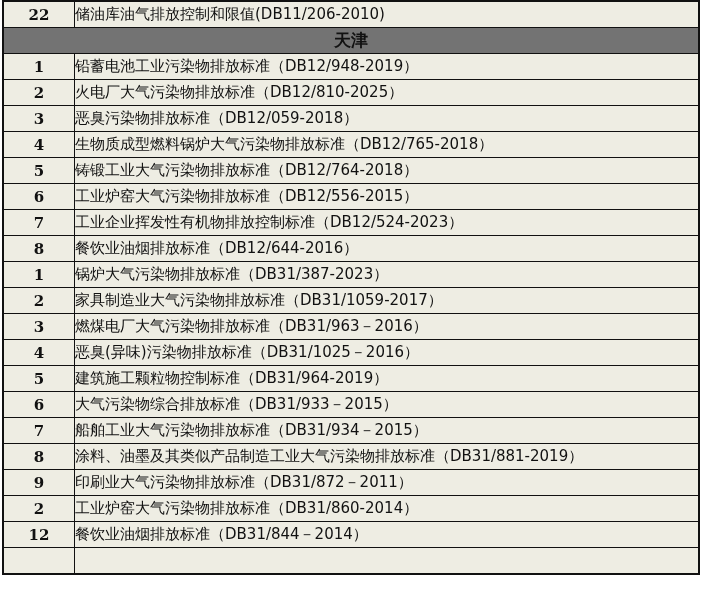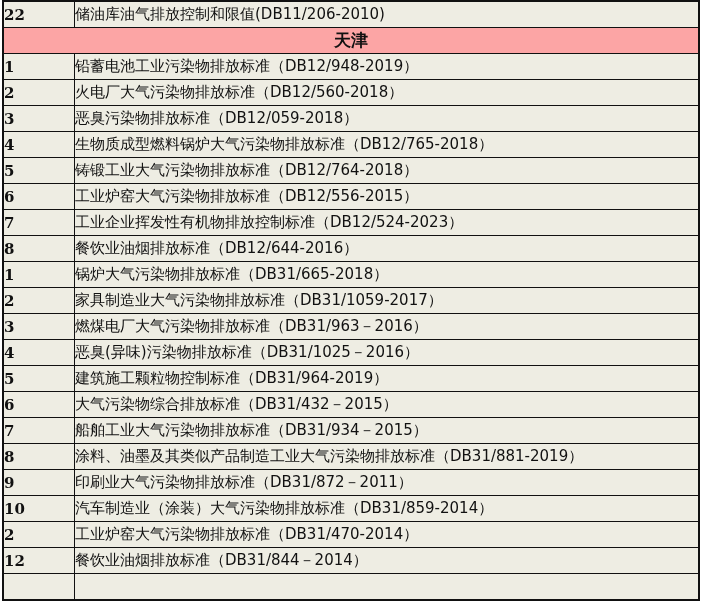--- a/index.html
+++ b/index.html
@@ -18,35 +18,35 @@
   table.std td{
     border:1px solid #111111;
     height:25px;
     padding:0;
     overflow:hidden;
     white-space:nowrap;
     color:#111111;
   }
   td.num{
     width:70px;
-    text-align:left;
+    text-align:center;
     vertical-align:middle;
     font-family:"DejaVu Serif", serif;
     font-weight:700;
     font-size:15px;
     background:#EEEDE3;
   }
   td.nm{
     vertical-align:middle;
     padding-left:6px;
     font-size:15px;
     background:#EEEDE3;
   }
   td.sec{
-    background:#fca5a5;
+    background:#737373;
     text-align:center;
     vertical-align:middle;
     font-weight:700;
     font-size:17px;
     border-top-width:2px;
     border-bottom-width:2px;
   }
   table.std{border:2px solid #111111;}
   tr.clip td{border-bottom:none;}
 </style>
@@ -62,21 +62,21 @@
     </tr>
     <tr>
       <td class="sec" colspan="2">天津</td>
     </tr>
     <tr>
       <td class="num">1</td>
       <td class="nm">铅蓄电池工业污染物排放标准（DB12/948-2019）</td>
     </tr>
     <tr>
       <td class="num">2</td>
-      <td class="nm">火电厂大气污染物排放标准（DB12/560-2018）</td>
+      <td class="nm">火电厂大气污染物排放标准（DB12/810-2025）</td>
     </tr>
     <tr>
       <td class="num">3</td>
       <td class="nm">恶臭污染物排放标准（DB12/059-2018）</td>
     </tr>
     <tr>
       <td class="num">4</td>
       <td class="nm">生物质成型燃料锅炉大气污染物排放标准（DB12/765-2018）</td>
     </tr>
     <tr>
@@ -90,61 +90,57 @@
     <tr>
       <td class="num">7</td>
       <td class="nm">工业企业挥发性有机物排放控制标准（DB12/524-2023）</td>
     </tr>
     <tr>
       <td class="num">8</td>
       <td class="nm">餐饮业油烟排放标准（DB12/644-2016）</td>
     </tr>
     <tr>
       <td class="num">1</td>
-      <td class="nm">锅炉大气污染物排放标准（DB31/665-2018）</td>
+      <td class="nm">锅炉大气污染物排放标准（DB31/387-2023）</td>
     </tr>
     <tr>
       <td class="num">2</td>
       <td class="nm">家具制造业大气污染物排放标准（DB31/1059-2017）</td>
     </tr>
     <tr>
       <td class="num">3</td>
       <td class="nm">燃煤电厂大气污染物排放标准（DB31/963－2016）</td>
     </tr>
     <tr>
       <td class="num">4</td>
       <td class="nm">恶臭(异味)污染物排放标准（DB31/1025－2016）</td>
     </tr>
     <tr>
       <td class="num">5</td>
       <td class="nm">建筑施工颗粒物控制标准（DB31/964-2019）</td>
     </tr>
     <tr>
       <td class="num">6</td>
-      <td class="nm">大气污染物综合排放标准（DB31/432－2015）</td>
+      <td class="nm">大气污染物综合排放标准（DB31/933－2015）</td>
     </tr>
     <tr>
       <td class="num">7</td>
       <td class="nm">船舶工业大气污染物排放标准（DB31/934－2015）</td>
     </tr>
     <tr>
       <td class="num">8</td>
       <td class="nm">涂料、油墨及其类似产品制造工业大气污染物排放标准（DB31/881-2019）</td>
     </tr>
     <tr>
       <td class="num">9</td>
       <td class="nm">印刷业大气污染物排放标准（DB31/872－2011）</td>
     </tr>
     <tr>
-      <td class="num">10</td>
-      <td class="nm">汽车制造业（涂装）大气污染物排放标准（DB31/859-2014）</td>
-    </tr>
-    <tr>
       <td class="num">2</td>
-      <td class="nm">工业炉窑大气污染物排放标准（DB31/470-2014）</td>
+      <td class="nm">工业炉窑大气污染物排放标准（DB31/860-2014）</td>
     </tr>
     <tr>
       <td class="num">12</td>
       <td class="nm">餐饮业油烟排放标准（DB31/844－2014）</td>
     </tr>
     <tr class="clip">
       <td class="num"></td>
       <td class="nm"></td>
     </tr>
   </tbody>

